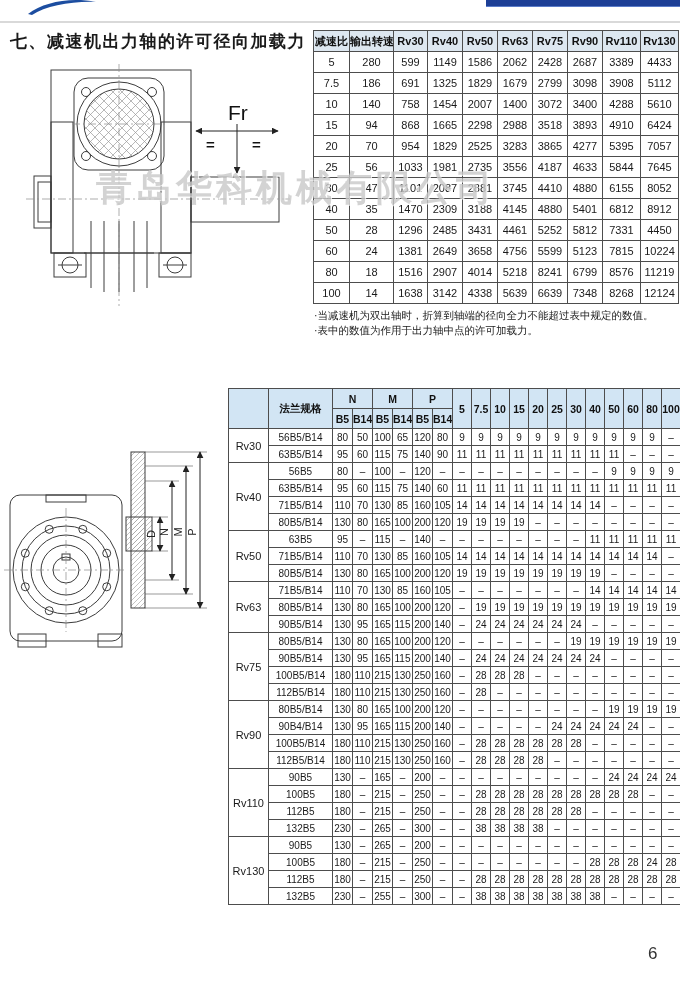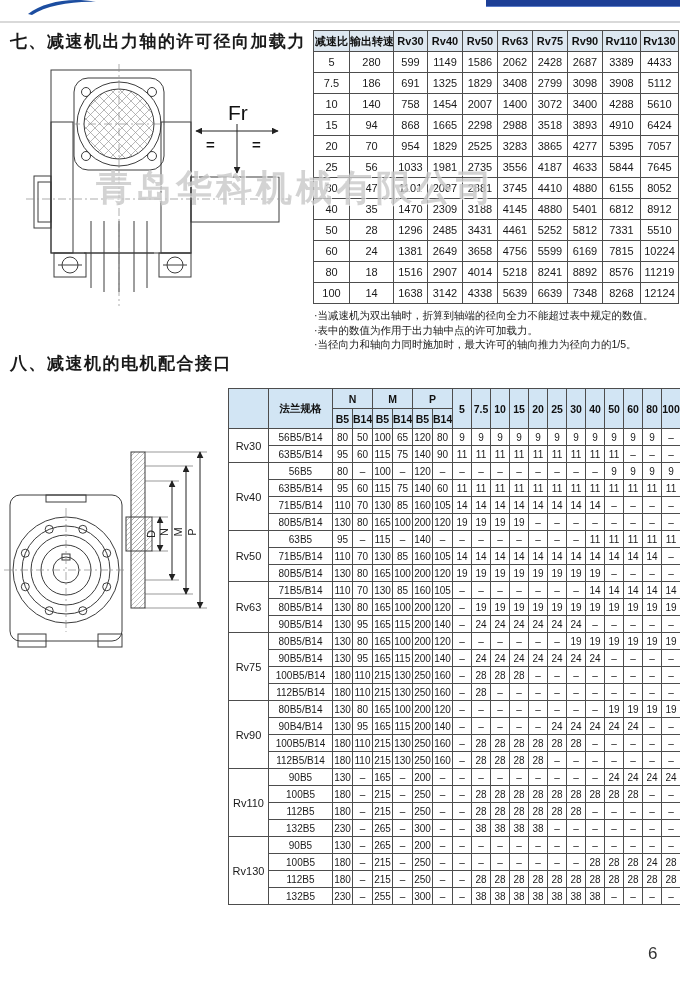--- a/index.html
+++ b/index.html
@@ -138,21 +138,21 @@
           <td>2687</td>
           <td>3389</td>
           <td>4433</td>
         </tr>
         <tr>
           <td>7.5</td>
           <td>186</td>
           <td>691</td>
           <td>1325</td>
           <td>1829</td>
-          <td>3408</td>
+          <td>1679</td>
           <td>2799</td>
           <td>3098</td>
           <td>3908</td>
           <td>5112</td>
         </tr>
         <tr>
           <td>10</td>
           <td>140</td>
           <td>758</td>
           <td>1454</td>
@@ -226,43 +226,43 @@
         <tr>
           <td>50</td>
           <td>28</td>
           <td>1296</td>
           <td>2485</td>
           <td>3431</td>
           <td>4461</td>
           <td>5252</td>
           <td>5812</td>
           <td>7331</td>
-          <td>5510</td>
+          <td>4450</td>
         </tr>
         <tr>
           <td>60</td>
           <td>24</td>
           <td>1381</td>
           <td>2649</td>
           <td>3658</td>
           <td>4756</td>
           <td>5599</td>
-          <td>6169</td>
+          <td>5123</td>
           <td>7815</td>
           <td>10224</td>
         </tr>
         <tr>
           <td>80</td>
           <td>18</td>
           <td>1516</td>
           <td>2907</td>
           <td>4014</td>
           <td>5218</td>
           <td>8241</td>
-          <td>8892</td>
+          <td>6799</td>
           <td>8576</td>
           <td>11219</td>
         </tr>
         <tr>
           <td>100</td>
           <td>14</td>
           <td>1638</td>
           <td>3142</td>
           <td>4338</td>
           <td>5639</td>
@@ -270,24 +270,22 @@
           <td>7348</td>
           <td>8268</td>
           <td>12124</td>
         </tr>
       </tbody>
     </table>
 
   <div class="notes">
     <div>·当减速机为双出轴时，折算到轴端的径向全力不能超过表中规定的数值。</div>
     <div>·表中的数值为作用于出力轴中点的许可加载力。</div>
-    <div>·当径向力和轴向力同时施加时，最大许可的轴向推力为径向力的1/5。</div>
   </div>
 
-  <div id="sec8-title" class="sec-title">八、减速机的电机配合接口</div>
 
   <svg id="d2" class="draw" width="222" height="235" viewBox="0 0 222 235">
     <defs>
       <pattern id="h2p" width="5" height="5" patternUnits="userSpaceOnUse">
         <path d="M0,5 L5,0" stroke="#9a9a9a" stroke-width="0.6"></path>
       </pattern>
     </defs>
     <g stroke="#3c3c3c" fill="none" stroke-width="1">
       <rect x="8" y="75" width="112" height="146" rx="10"></rect>
       <rect x="44" y="75" width="40" height="7"></rect>

